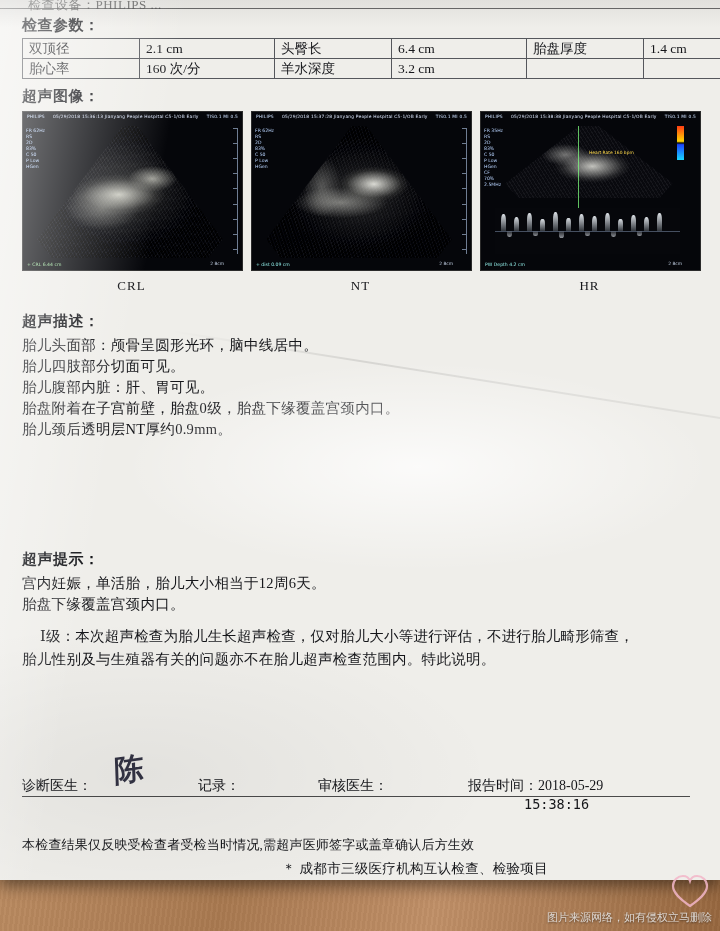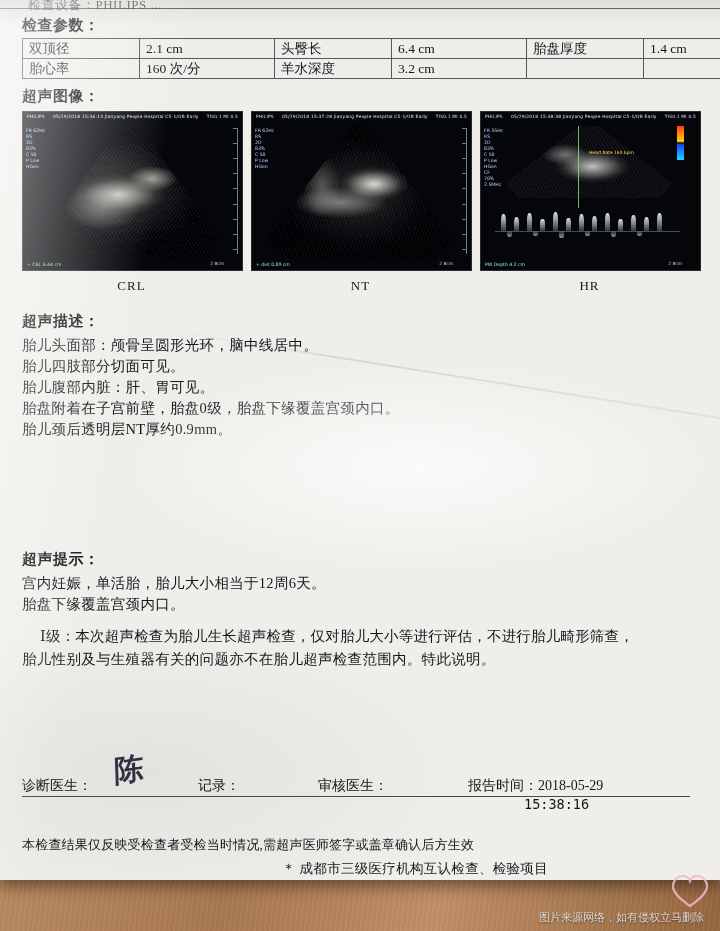--- a/index.html
+++ b/index.html
@@ -346,21 +346,21 @@
     margin-top: 6px;
     font-size: 13.5px;
     text-align: center;
     padding-left: 110px;
     letter-spacing: .3px;
   }
 
   
   #watermark {
     position: absolute;
-    right: 16px;
+    right: 8px;
     bottom: 6px;
     font-family: "DejaVu Sans", sans-serif;
     font-size: 11px;
     color: #e8e8e8;
     opacity: .85;
     z-index: 20;
     text-shadow: 0 1px 2px rgba(0,0,0,.6);
     margin-top: 24px;
   }
   #wm-mark {

